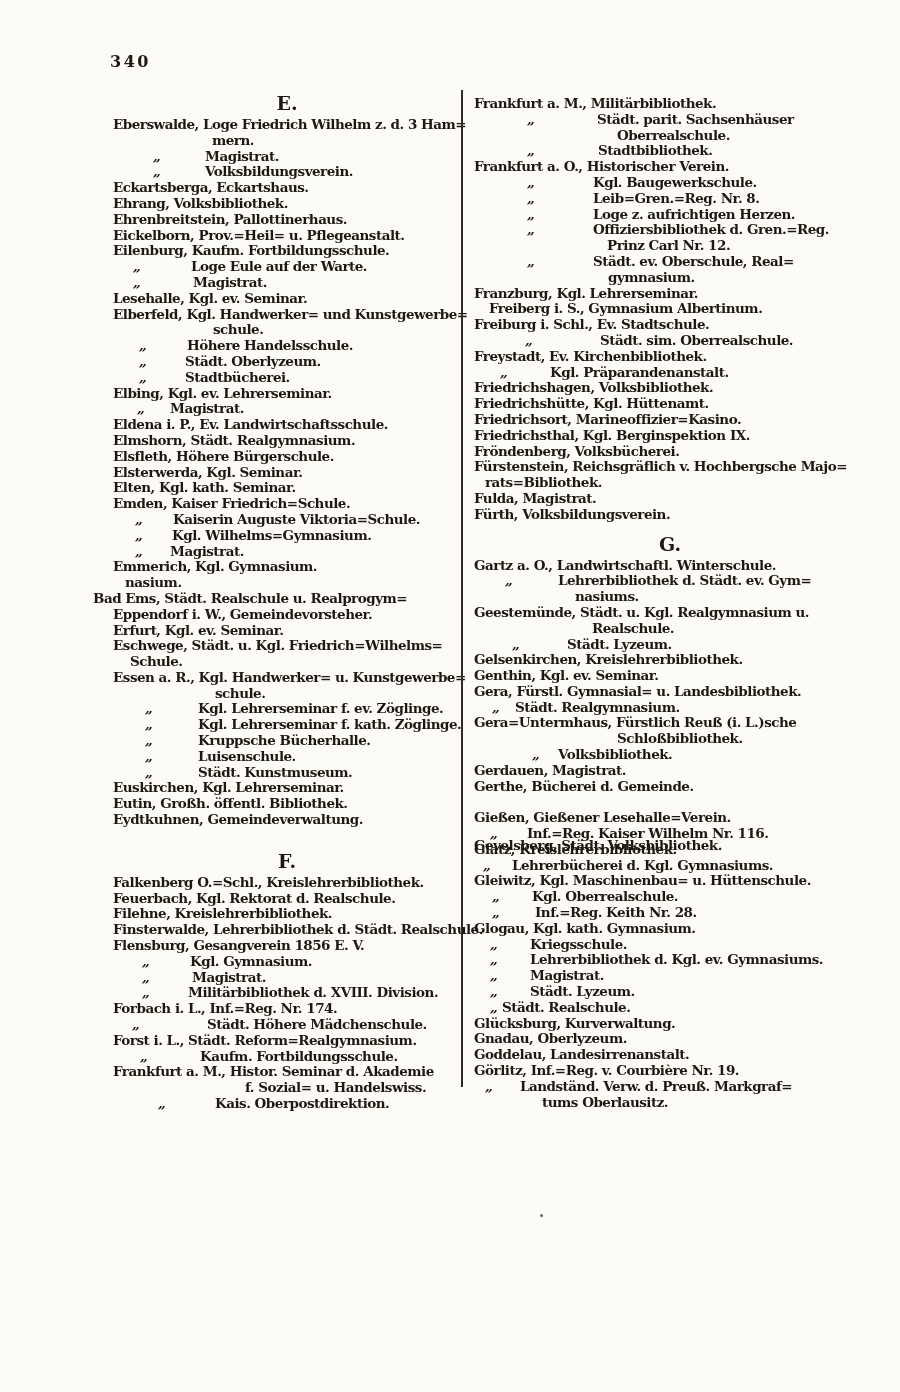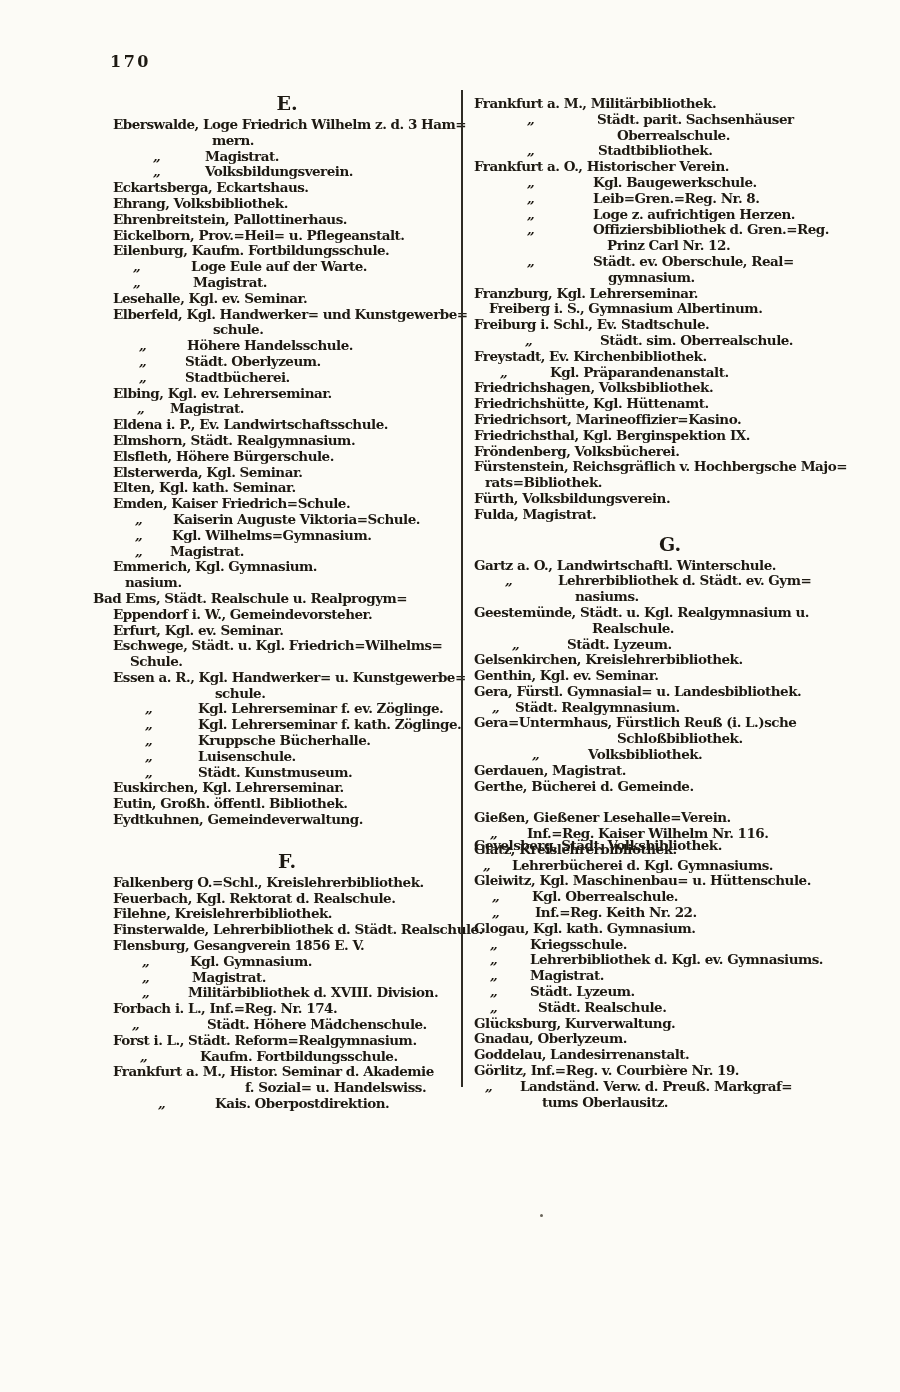--- a/index.html
+++ b/index.html
@@ -62,21 +62,21 @@
     width: 3px;
     height: 3px;
     border-radius: 50%;
     background: #696459;
   }
 </style>
 </head>
 <body>
 
 <div class="page">
-  <div class="page-number">170</div>
+  <div class="page-number">340</div>
   <div class="column column-left">
       <div class="section-header">E.</div>
       <div class="line"><span class="txt" style="margin-left: 0px;">Eberswalde, Loge Friedrich Wilhelm z. d. 3 Ham=</span></div>
       <div class="line"><span class="txt" style="margin-left: 99px;">mern.</span></div>
       <div class="line"><span class="ditto" style="left: 40px;">„</span><span class="txt" style="margin-left: 92px;">Magistrat.</span></div>
       <div class="line"><span class="ditto" style="left: 40px;">„</span><span class="txt" style="margin-left: 92px;">Volksbildungsverein.</span></div>
       <div class="line"><span class="txt" style="margin-left: 0px;">Eckartsberga, Eckartshaus.</span></div>
       <div class="line"><span class="txt" style="margin-left: 0px;">Ehrang, Volksbibliothek.</span></div>
       <div class="line"><span class="txt" style="margin-left: 0px;">Ehrenbreitstein, Pallottinerhaus.</span></div>
       <div class="line"><span class="txt" style="margin-left: 0px;">Eickelborn, Prov.=Heil= u. Pflegeanstalt.</span></div>
@@ -154,52 +154,52 @@
       <div class="line"><span class="ditto" style="left: 51px;">„</span><span class="txt" style="margin-left: 126px;">Städt. sim. Oberrealschule.</span></div>
       <div class="line"><span class="txt" style="margin-left: 0px;">Freystadt, Ev. Kirchenbibliothek.</span></div>
       <div class="line"><span class="ditto" style="left: 26px;">„</span><span class="txt" style="margin-left: 76px;">Kgl. Präparandenanstalt.</span></div>
       <div class="line"><span class="txt" style="margin-left: 0px;">Friedrichshagen, Volksbibliothek.</span></div>
       <div class="line"><span class="txt" style="margin-left: 0px;">Friedrichshütte, Kgl. Hüttenamt.</span></div>
       <div class="line"><span class="txt" style="margin-left: 0px;">Friedrichsort, Marineoffizier=Kasino.</span></div>
       <div class="line"><span class="txt" style="margin-left: 0px;">Friedrichsthal, Kgl. Berginspektion IX.</span></div>
       <div class="line"><span class="txt" style="margin-left: 0px;">Fröndenberg, Volksbücherei.</span></div>
       <div class="line"><span class="txt" style="margin-left: 0px;">Fürstenstein, Reichsgräflich v. Hochbergsche Majo=</span></div>
       <div class="line"><span class="txt" style="margin-left: 11px;">rats=Bibliothek.</span></div>
+      <div class="line"><span class="txt" style="margin-left: 0px;">Fulda, Magistrat.</span></div>
       <div class="line"><span class="txt" style="margin-left: 0px;">Fürth, Volksbildungsverein.</span></div>
-      <div class="line"><span class="txt" style="margin-left: 0px;">Fulda, Magistrat.</span></div>
       <div class="section-header">G.</div>
       <div class="line"><span class="txt" style="margin-left: 0px;">Gartz a. O., Landwirtschaftl. Winterschule.</span></div>
       <div class="line"><span class="ditto" style="left: 31px;">„</span><span class="txt" style="margin-left: 84px;">Lehrerbibliothek d. Städt. ev. Gym=</span></div>
       <div class="line"><span class="txt" style="margin-left: 101px;">nasiums.</span></div>
       <div class="line"><span class="txt" style="margin-left: 0px;">Geestemünde, Städt. u. Kgl. Realgymnasium u.</span></div>
       <div class="line"><span class="txt" style="margin-left: 118px;">Realschule.</span></div>
       <div class="line"><span class="ditto" style="left: 38px;">„</span><span class="txt" style="margin-left: 93px;">Städt. Lyzeum.</span></div>
       <div class="line"><span class="txt" style="margin-left: 0px;">Gelsenkirchen, Kreislehrerbibliothek.</span></div>
       <div class="line"><span class="txt" style="margin-left: 0px;">Genthin, Kgl. ev. Seminar.</span></div>
       <div class="line"><span class="txt" style="margin-left: 0px;">Gera, Fürstl. Gymnasial= u. Landesbibliothek.</span></div>
       <div class="line"><span class="ditto" style="left: 18px;">„</span><span class="txt" style="margin-left: 41px;">Städt. Realgymnasium.</span></div>
       <div class="line"><span class="txt" style="margin-left: 0px;">Gera=Untermhaus, Fürstlich Reuß (i. L.)sche</span></div>
       <div class="line"><span class="txt" style="margin-left: 143px;">Schloßbibliothek.</span></div>
-      <div class="line"><span class="ditto" style="left: 58px;">„</span><span class="txt" style="margin-left: 114px; text-align: center;">Volksbibliothek.</span></div>
+      <div class="line"><span class="ditto" style="left: 58px;">„</span><span class="txt" style="margin-left: 84px; text-align: center;">Volksbibliothek.</span></div>
       <div class="line"><span class="txt" style="margin-left: 0px;">Gerdauen, Magistrat.</span></div>
       <div class="line"><span class="txt" style="margin-left: 0px;">Gerthe, Bücherei d. Gemeinde.</span></div>
       <div class="line"><span class="txt" style="margin-left: 0px; margin-top: 44px;">Gevelsberg, Städt. Volksbibliothek.</span></div>
       <div class="line"><span class="txt" style="margin-left: 0px;">Gießen, Gießener Lesehalle=Verein.</span></div>
       <div class="line"><span class="ditto" style="left: 16px;">„</span><span class="txt" style="margin-left: 53px;">Inf.=Reg. Kaiser Wilhelm Nr. 116.</span></div>
       <div class="line"><span class="txt" style="margin-left: 0px;">Glatz, Kreislehrerbibliothek.</span></div>
       <div class="line"><span class="ditto" style="left: 9px;">„</span><span class="txt" style="margin-left: 38px;">Lehrerbücherei d. Kgl. Gymnasiums.</span></div>
       <div class="line"><span class="txt" style="margin-left: 0px;">Gleiwitz, Kgl. Maschinenbau= u. Hüttenschule.</span></div>
       <div class="line"><span class="ditto" style="left: 18px;">„</span><span class="txt" style="margin-left: 58px;">Kgl. Oberrealschule.</span></div>
-      <div class="line"><span class="ditto" style="left: 18px;">„</span><span class="txt" style="margin-left: 61px;">Inf.=Reg. Keith Nr. 22.</span></div>
+      <div class="line"><span class="ditto" style="left: 18px;">„</span><span class="txt" style="margin-left: 61px;">Inf.=Reg. Keith Nr. 28.</span></div>
       <div class="line"><span class="txt" style="margin-left: 0px;">Glogau, Kgl. kath. Gymnasium.</span></div>
       <div class="line"><span class="ditto" style="left: 16px;">„</span><span class="txt" style="margin-left: 56px;">Kriegsschule.</span></div>
       <div class="line"><span class="ditto" style="left: 16px;">„</span><span class="txt" style="margin-left: 56px;">Lehrerbibliothek d. Kgl. ev. Gymnasiums.</span></div>
       <div class="line"><span class="ditto" style="left: 16px;">„</span><span class="txt" style="margin-left: 56px;">Magistrat.</span></div>
       <div class="line"><span class="ditto" style="left: 16px;">„</span><span class="txt" style="margin-left: 56px;">Städt. Lyzeum.</span></div>
-      <div class="line"><span class="ditto" style="left: 16px;">„</span><span class="txt" style="margin-left: 64px;">Städt. Realschule.</span></div>
+      <div class="line"><span class="ditto" style="left: 16px;">„</span><span class="txt" style="margin-left: 28px;">Städt. Realschule.</span></div>
       <div class="line"><span class="txt" style="margin-left: 0px;">Glücksburg, Kurverwaltung.</span></div>
       <div class="line"><span class="txt" style="margin-left: 0px;">Gnadau, Oberlyzeum.</span></div>
       <div class="line"><span class="txt" style="margin-left: 0px;">Goddelau, Landesirrenanstalt.</span></div>
       <div class="line"><span class="txt" style="margin-left: 0px;">Görlitz, Inf.=Reg. v. Courbière Nr. 19.</span></div>
       <div class="line"><span class="ditto" style="left: 11px;">„</span><span class="txt" style="margin-left: 46px;">Landständ. Verw. d. Preuß. Markgraf=</span></div>
       <div class="line"><span class="txt" style="margin-left: 68px;">tums Oberlausitz.</span></div>
     </div>
   <div class="speck"></div>
 </div>
 

